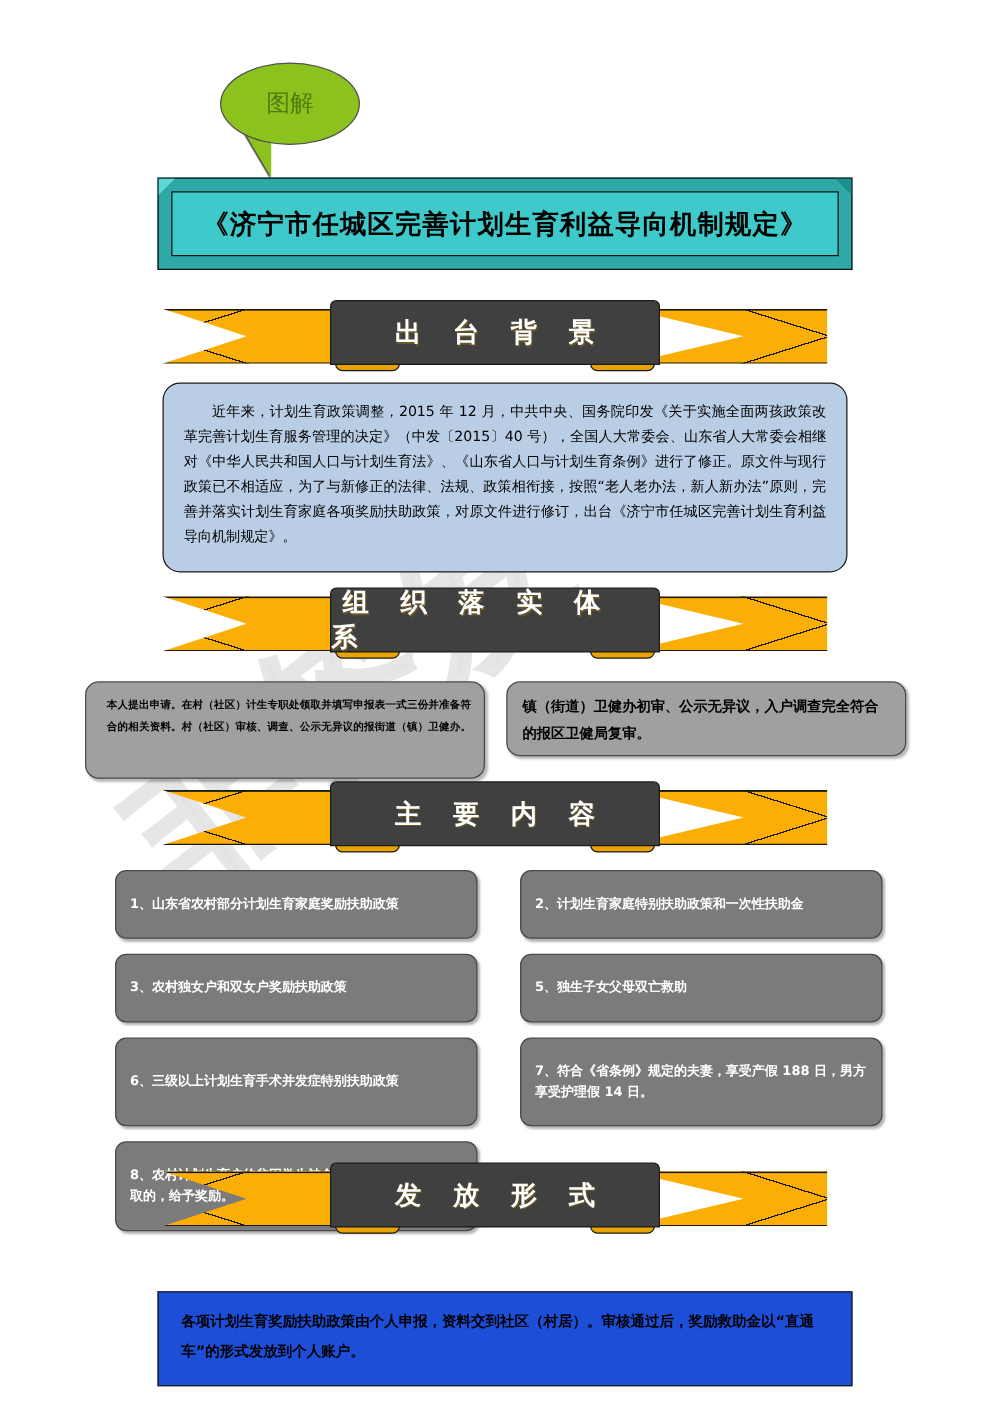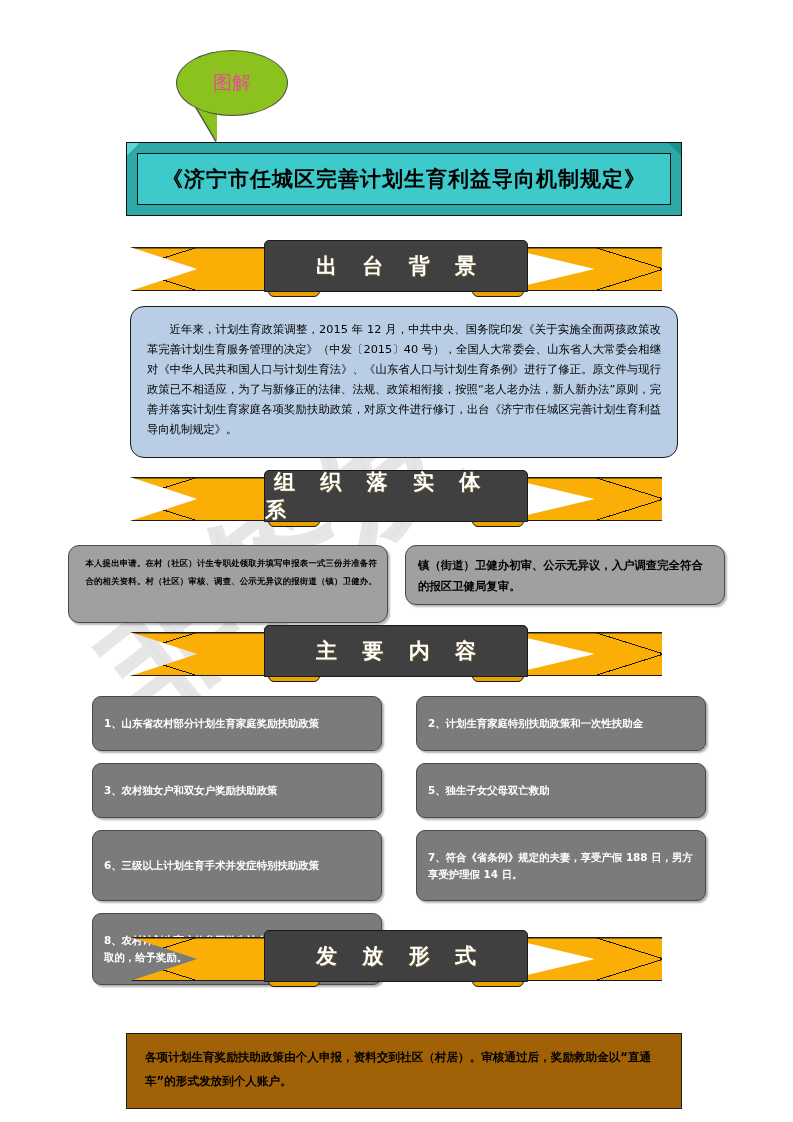--- a/index.html
+++ b/index.html
@@ -40,21 +40,21 @@
     position: absolute; left: 0; top: 0;
     width: 112px; height: 66px;
     background: #8CC21E;
     border: 1px solid #4f4f4f;
     border-radius: 56px / 33px;
   }
   #bubble-label {
     position: absolute; left: 0; top: 0;
     width: 112px; height: 66px;
     display: flex; align-items: center; justify-content: center;
-    font-size: 19px; color: #ec4899;
+    font-size: 19px; color: #4d7c0f;
     font-family: Liberation Serif, serif;
   }
   #bubble-tail {
     position: absolute; left: 6px; top: 48px;
     width: 0; height: 0;
     border-left: 9px solid transparent;
     border-right: 26px solid #8CC21E;
     border-bottom: 44px solid transparent;
     filter: drop-shadow(-1px 1px 0 #4f4f4f);
   }
@@ -215,21 +215,21 @@
   .item-box.tall { min-height: 54px; }
   .item-text {
     font-size: 10.4px; font-weight: bold; color: #ffffff;
     line-height: 1.62;
   }
 
   
   #green-box {
     position: absolute; left: 126px; top: 1033px;
     width: 556px; height: 76px;
-    background: #a16207;
+    background: #1d4ed8;
     border: 1.5px solid #1a1a1a;
     padding: 12px 18px;
     z-index: 3;
   }
   #green-text {
     font-size: 11.6px; font-weight: bold; color: #000;
     line-height: 2.05;
   }
 </style>
 </head>

